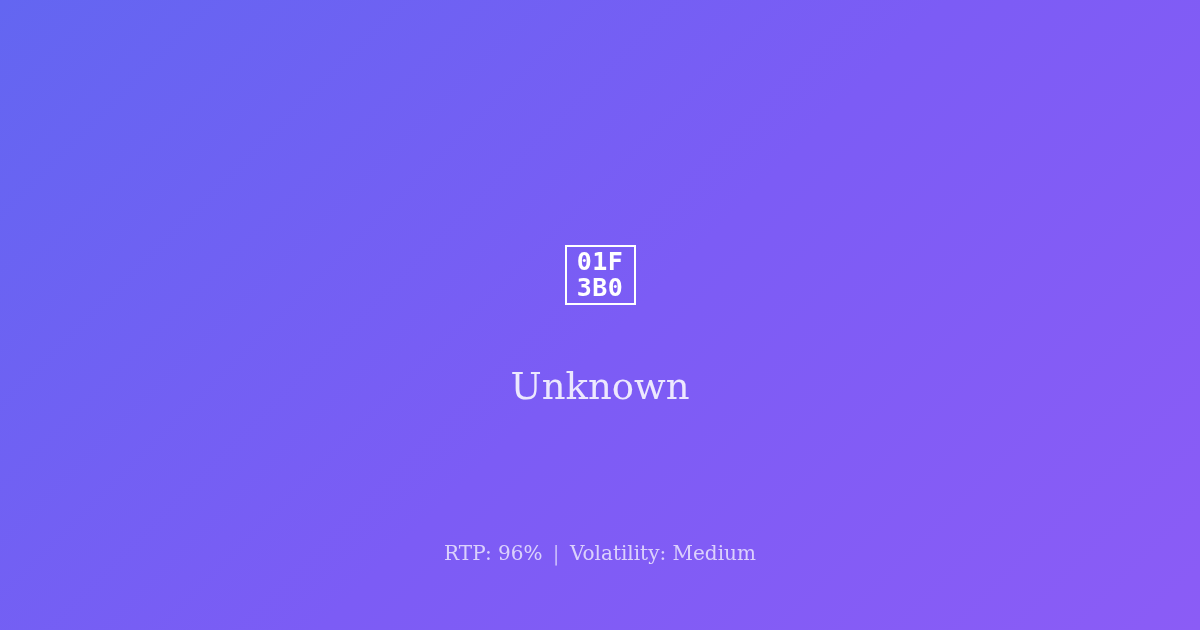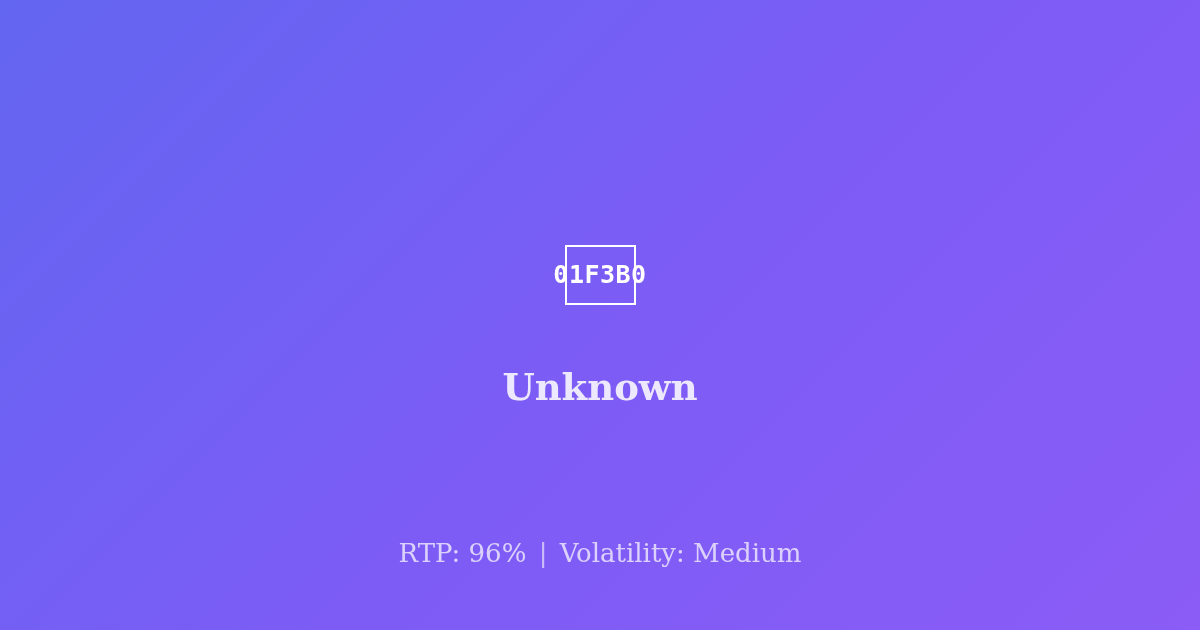--- a/index.html
+++ b/index.html
@@ -54,21 +54,21 @@
     white-space: nowrap;
   }
 
   
   .tofu-glyph {
     box-sizing: border-box;
     width: 71px;
     height: 60px;
     border: 2px solid #ffffff;
     display: flex;
-    flex-direction: row;
+    flex-direction: column;
     align-items: center;
     justify-content: center;
     padding: 2px 3px;
     flex: none;
   }
 
   .tofu-glyph .tofu-line {
     font-family: "DejaVu Sans Mono", "Liberation Mono", monospace;
     font-weight: bold;
     font-size: 25px;
@@ -78,36 +78,36 @@
   }
 
   
   .subtitle {
     position: absolute;
     top: 362px;
     left: 0;
     width: 1200px;
     text-align: center;
     font-family: "DejaVu Serif", "Liberation Serif", serif;
-    font-weight: bold;
+    font-weight: normal;
     font-size: 37px;
     line-height: 50px;
     color: rgba(255, 255, 255, 0.86);
   }
 
   
   .meta-line {
     position: absolute;
     bottom: 62px;
     left: 0;
     width: 1200px;
     text-align: center;
     font-family: "DejaVu Serif", "Liberation Serif", serif;
     font-weight: normal;
-    font-size: 26px;
+    font-size: 20px;
     line-height: 30px;
     color: rgba(255, 255, 255, 0.72);
     white-space: nowrap;
   }
 
   .meta-line .meta-sep {
     padding: 0 4px;
     color: rgba(255, 255, 255, 0.6);
   }
 </style>

